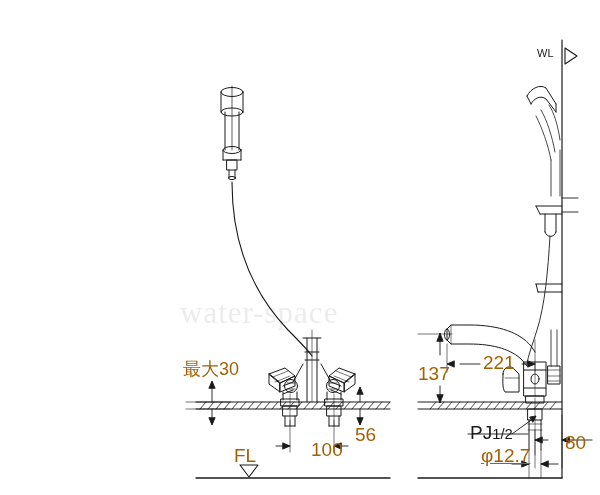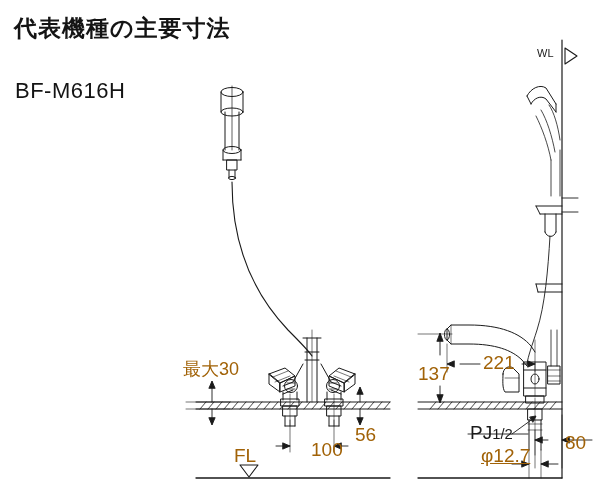--- a/index.html
+++ b/index.html
@@ -24,22 +24,21 @@
   #watermark{left:180px;top:297px;font-family:"Liberation Serif","DejaVu Serif",serif;
              font-size:31px;color:#ececec;letter-spacing:1px;}
   svg{position:absolute;left:0;top:0;}
   .frac{display:inline-block;font-size:0.78em;}
 </style>
 </head>
 <body>
 
 <div id="root">
 
-  <div class="txt" id="title">代表機種の主要寸法</div>
-  <div class="txt" id="model">BF-M616H</div>
+  <div class="txt" id="watermark">water-space</div>
 
   <svg width="600" height="495" viewBox="0 0 600 495">
     <g stroke="#1a1a1a" fill="none" stroke-linecap="round" stroke-linejoin="round">
 
       <g stroke-width="1">
         <ellipse cx="232" cy="92" rx="11" ry="4.5"></ellipse>
         <path d="M221 92 L221 112 M243 92 L243 112"></path>
         <ellipse cx="232" cy="112" rx="11" ry="4"></ellipse>
         <path d="M225 112 L225 150 M239 112 L239 150"></path>
         <path d="M232 86 L232 150" stroke-width="0.7"></path>

